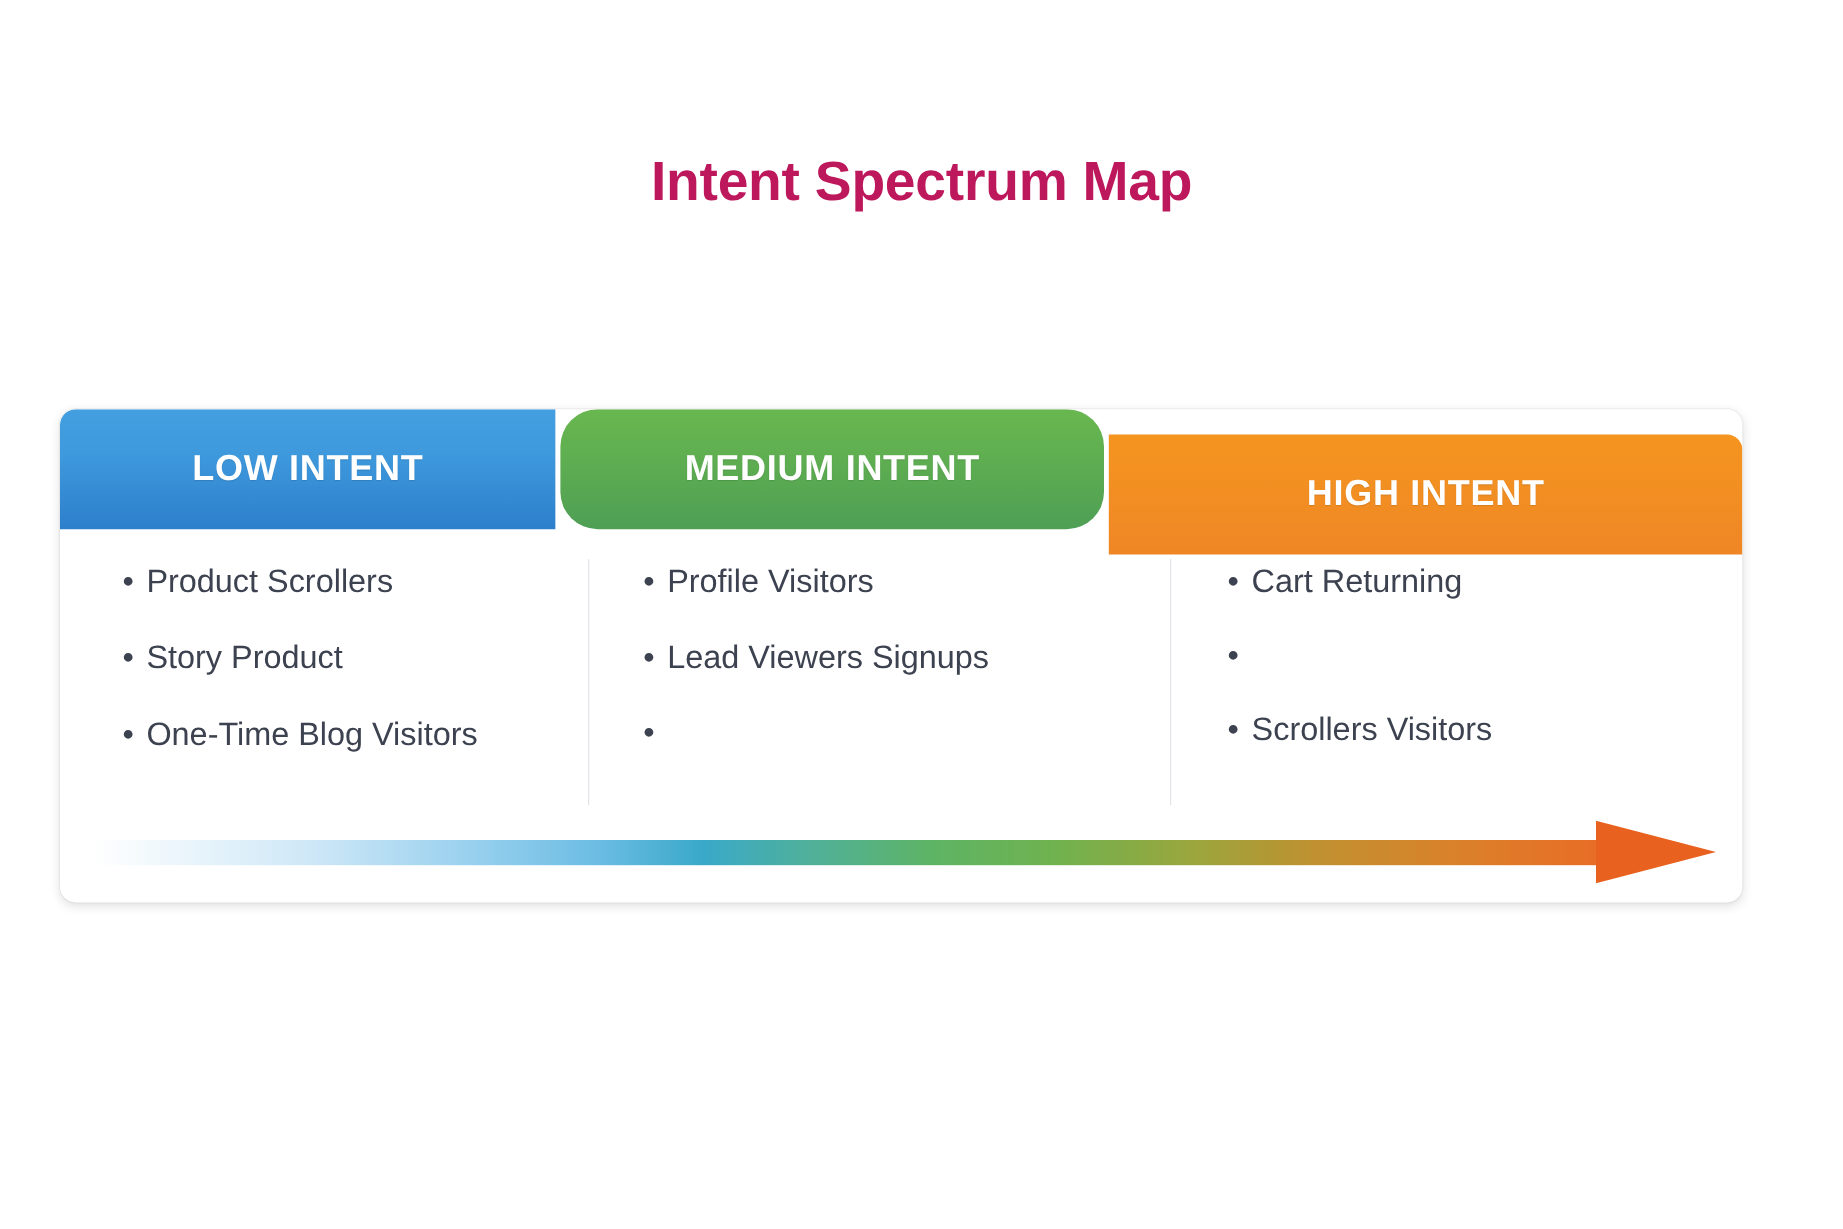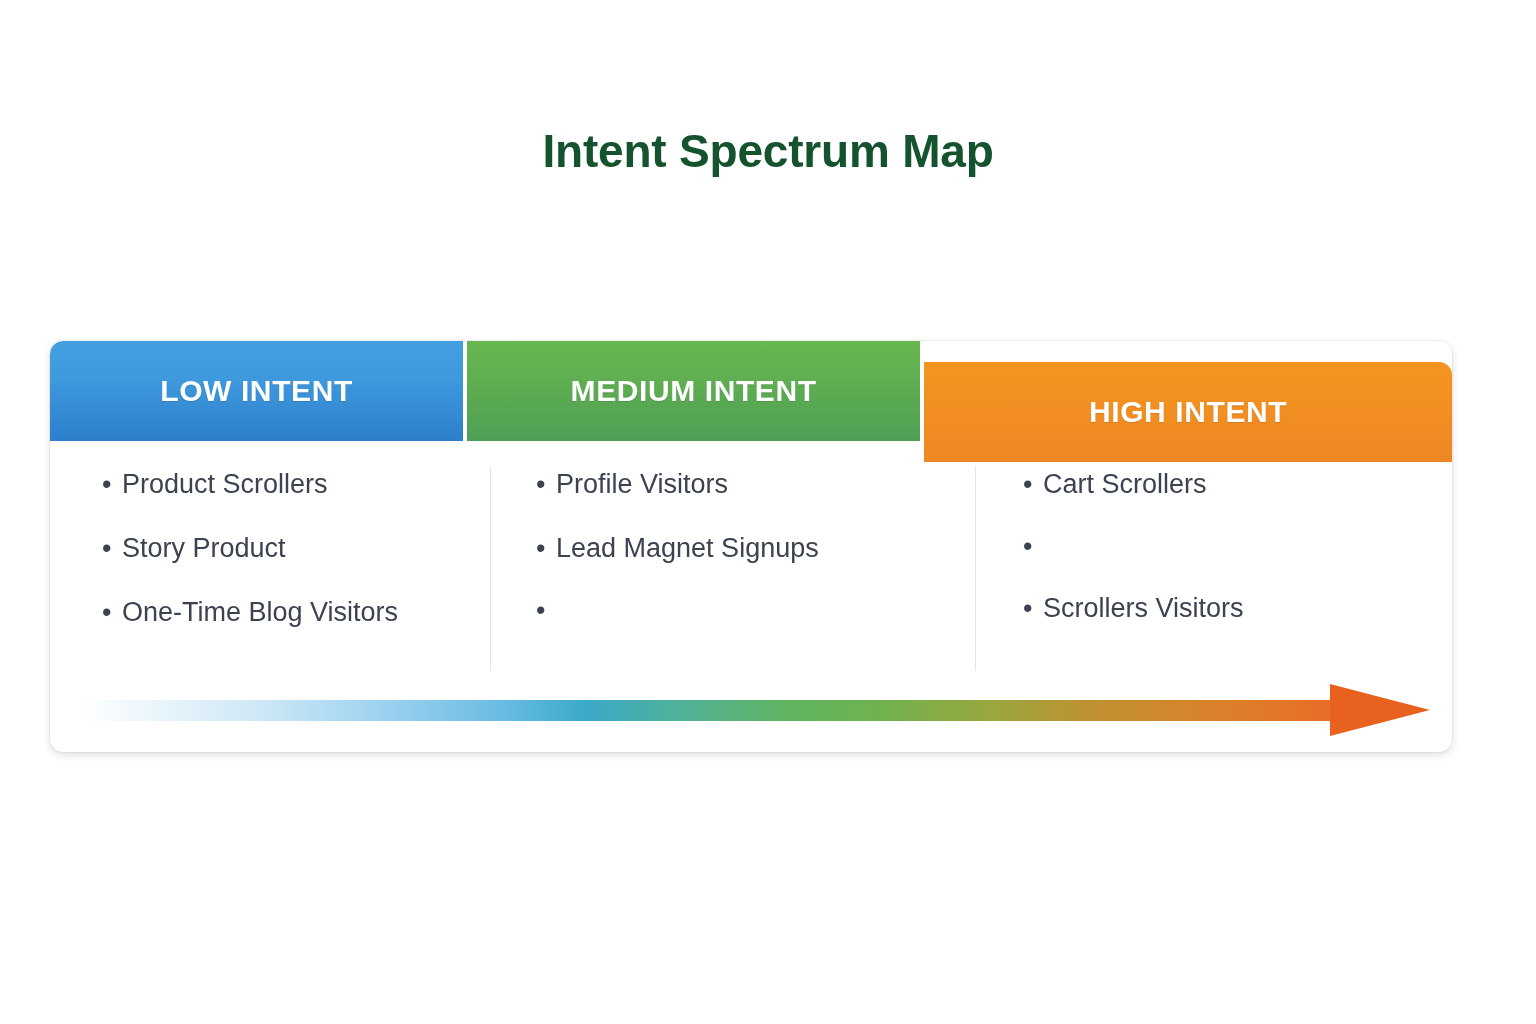--- a/index.html
+++ b/index.html
@@ -16,21 +16,21 @@
   }
 
   #page-title {
     position: absolute;
     left: 0;
     top: 126px;
     width: 1536px;
     text-align: center;
     font-size: 46px;
     font-weight: bold;
-    color: #14532d;
+    color: #be185d;
     letter-spacing: -0.2px;
     line-height: 1.1;
   }
 
   #spectrum-card {
     position: absolute;
     left: 50px;
     top: 341px;
     width: 1402px;
     height: 411px;
@@ -66,20 +66,21 @@
     background: linear-gradient(180deg, #439fe0 0%, #3f9add 35%, #2d7fcc 100%);
     border-top-left-radius: 13px;
   }
   .header-gap {
     width: 4px;
     background: #ffffff;
   }
   .header-seg.medium {
     width: 482px;
     background: linear-gradient(180deg, #68b74f 0%, #5fae51 40%, #4e9f55 100%);
+    border-radius: 31px;
   }
   .header-seg.high {
     width: 561px;
     background: linear-gradient(180deg, #f5941f 0%, #f28f22 45%, #ef8625 100%);
     border-top-right-radius: 13px;
     margin-top: 21px;
   }
 
   
   #columns {
@@ -177,33 +178,33 @@
     </div>
 
     <div class="column medium">
       <ul class="bullet-list">
         <li>
           <span class="bullet-dot">•</span>
           <span>Profile Visitors</span>
         </li>
         <li>
           <span class="bullet-dot">•</span>
-          <span>Lead Magnet Signups</span>
+          <span>Lead Viewers Signups</span>
         </li>
         <li>
           <span class="bullet-dot">•</span>
         </li>
       </ul>
     </div>
 
     <div class="column high">
       <ul class="bullet-list">
         <li>
           <span class="bullet-dot">•</span>
-          <span>Cart Scrollers</span>
+          <span>Cart Returning</span>
         </li>
         <li>
           <span class="bullet-dot">•</span>
         </li>
         <li>
           <span class="bullet-dot">•</span>
           <span>Scrollers Visitors</span>
         </li>
       </ul>
     </div>

